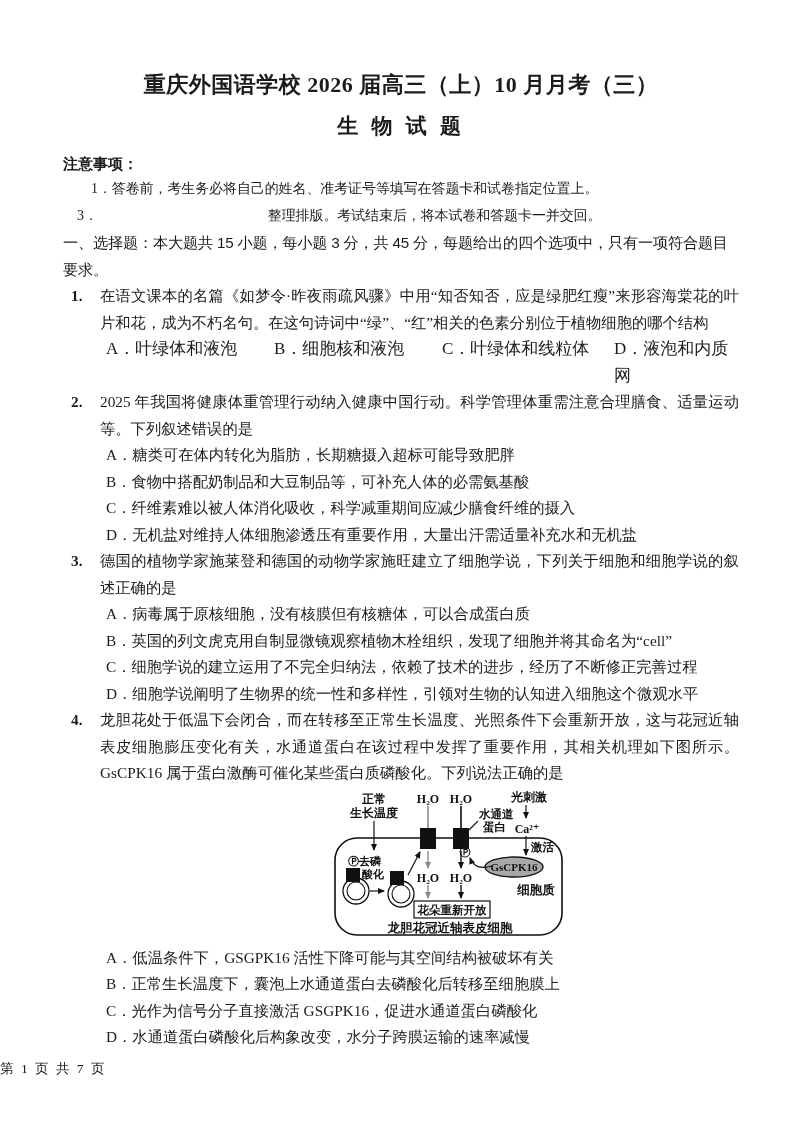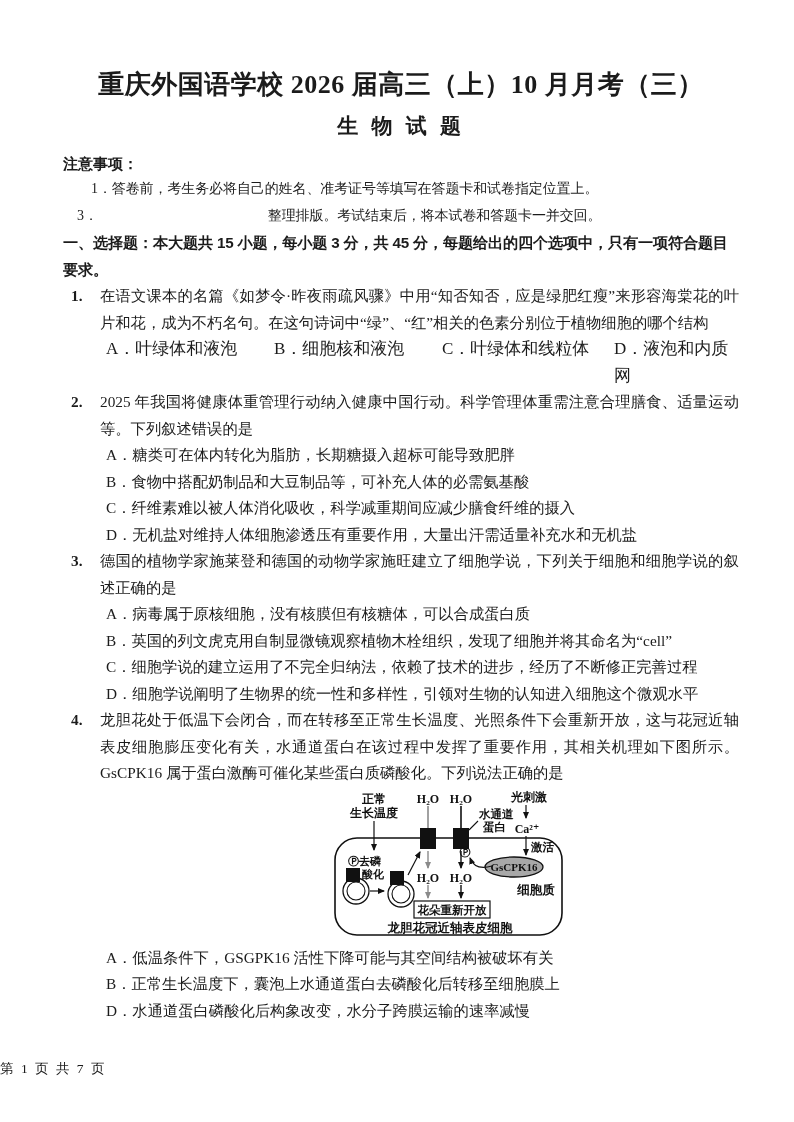--- a/index.html
+++ b/index.html
@@ -6,35 +6,35 @@
   body {
     width:794px; height:1122px;
     background:#ffffff;
     font-family:"Liberation Serif","DejaVu Serif",serif;
     color:#1b1b1b;
     position:relative;
     overflow:hidden;
   }
   .content { position:absolute; left:63px; top:72px; width:676px; }
 
-  .title { text-align:center; font-size:26px; font-weight:bold; margin:0; line-height:26px; letter-spacing:0.5px; }
+  .title { text-align:center; font-size:22px; font-weight:bold; margin:0; line-height:26px; letter-spacing:0.5px; }
   .subtitle { text-align:center; font-size:21px; font-weight:bold; margin:14px 0 0 0; line-height:28px; letter-spacing:4px; }
 
   .notice-heading {
     font-family:"Liberation Sans","DejaVu Sans",sans-serif;
     font-weight:bold; font-size:15px; margin-top:12px; line-height:24px;
   }
   .notice-item { margin:0; font-size:14px; line-height:26.5px; text-align:justify; letter-spacing:-0.1px; }
   .indent2 { text-indent:2em; }
   .item3 { text-indent:1em; }
   .gap3 { display:inline-block; width:170px; }
 
   .section-heading {
     font-family:"Liberation Sans","DejaVu Sans",sans-serif;
-    font-weight:bold; font-size:15.2px; line-height:27px; margin:0; letter-spacing:-0.2px;
+    font-weight:normal; font-size:15.2px; line-height:27px; margin:0; letter-spacing:-0.2px;
   }
 
   .question { display:flex; }
   .qnum { width:37px; flex:0 0 37px; font-weight:bold; font-size:15.3px; line-height:26.5px; padding-left:8px; box-sizing:border-box; }
   .qbody { flex:1; min-width:0; }
   .qtext { margin:0; font-size:15.3px; line-height:26.5px; text-align:justify; }
   .option { font-size:15.3px; line-height:26.5px; padding-left:6px; }
   .options-row { display:flex; font-size:17px; line-height:26.5px; padding-left:6px; }
   .options-row .opt-a { width:168px; } .options-row .opt-b { width:168px; }
   .options-row .opt-c { width:172px; } .options-row .opt-d { flex:1; }
@@ -167,19 +167,20 @@
           <line x1="48" y1="103" x2="62" y2="103" stroke="#111" stroke-width="1.2" marker-end="url(#mb)"></line>
           <line x1="86" y1="87" x2="98" y2="64" stroke="#111" stroke-width="1.2" marker-end="url(#mb)"></line>
 
           <text x="214" y="106" class="big" text-anchor="middle">细胞质</text>
           <text x="128" y="144" class="big" text-anchor="middle">龙胆花冠近轴表皮细胞</text>
         </svg>
       </div>
 
       <div class="option">A．低温条件下，GSGPK16 活性下降可能与其空间结构被破坏有关</div>
       <div class="option">B．正常生长温度下，囊泡上水通道蛋白去磷酸化后转移至细胞膜上</div>
+      <div class="option">C．光作为信号分子直接激活 GSGPK16，促进水通道蛋白磷酸化</div>
       <div class="option">D．水通道蛋白磷酸化后构象改变，水分子跨膜运输的速率减慢</div>
     </div>
   </div>
 
 </div>
 
 <div class="page-footer">第 1 页 共 7 页</div>
 
 </body></html>

